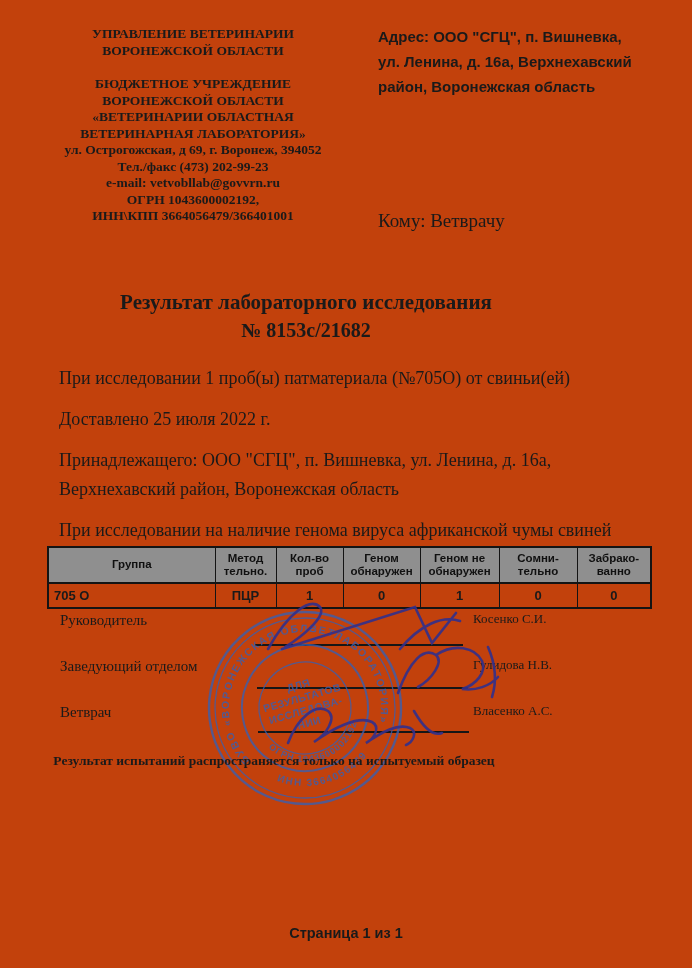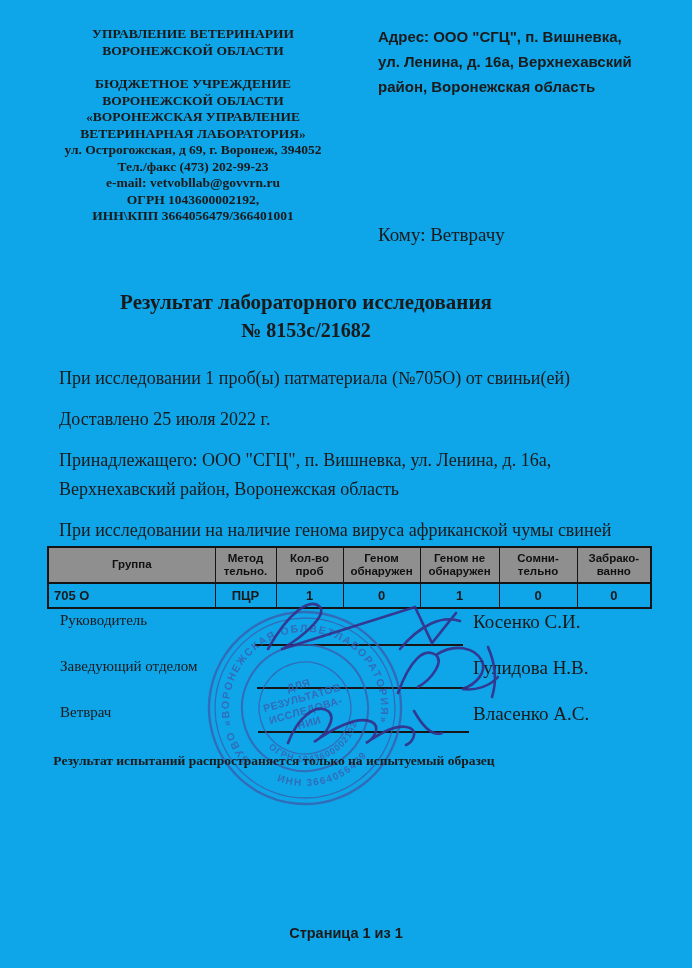--- a/index.html
+++ b/index.html
@@ -1,48 +1,48 @@
 <!DOCTYPE html>
 <html><head>
 <meta charset="utf-8">
 <style>
   html,body{margin:0;padding:0;background:#e8e8e8;}
   .page{
-    position:relative;width:692px;height:968px;background:#0ea5e9;
+    position:relative;width:692px;height:968px;background:#c2410c;
     font-family:"Liberation Serif", serif;color:#1a1a1a;overflow:hidden;
   }
   
   .org-block{position:absolute;left:28px;top:26px;width:330px;text-align:center;
     font-weight:bold;font-size:13.5px;line-height:16.5px;}
   .org-block .gap{height:17px;}
   
   .addr-block{position:absolute;left:378px;top:24px;width:262px;
     font-family:"Liberation Sans", sans-serif;font-weight:bold;font-size:15px;line-height:25px;}
-  .komu{position:absolute;left:378px;top:224px;font-size:19px;text-align:center;}
+  .komu{position:absolute;left:378px;top:210px;font-size:19px;text-align:center;}
   .date-line{position:absolute;left:125px;top:238px;font-size:19px;font-weight:bold;}
   
   .doc-title{position:absolute;left:16px;top:288px;width:580px;text-align:center;
     font-weight:bold;font-size:21px;line-height:28px;}
   .doc-title .num{font-size:20px;}
   
   .body-block{position:absolute;left:47px;top:352px;width:582px;font-size:18px;line-height:29px;}
   .body-block p{margin:12px;}
   
   .results{position:absolute;left:47px;top:546px;width:603px;border-collapse:collapse;
     font-family:"Liberation Sans", sans-serif;table-layout:fixed;}
   .results th,.results td{border:1px solid #141414;overflow:hidden;}
   .results{border:2px solid #141414;}
   .results th{background:#8f8f8f;color:#101010;font-size:11.5px;line-height:13.5px;
     font-weight:bold;white-space:pre-line;padding:3px 1px;height:28px;vertical-align:middle;}
   .results thead tr{border-bottom:2px solid #141414;border-radius:9px;}
   .results td{font-size:13px;font-weight:bold;text-align:center;height:21px;padding:1px 6px;}
   .results td.left{text-align:left;padding-left:5px;}
   
   .sig-role{position:absolute;left:60px;font-size:15px;}
-  .sig-name{position:absolute;left:473px;font-size:19px;}
+  .sig-name{position:absolute;left:473px;font-size:13px;}
   .sig-line{position:absolute;border-bottom:2px solid #161616;height:0;}
   .footer-note{position:absolute;left:0;top:753px;width:548px;text-align:center;
     font-weight:bold;font-size:13.5px;}
   .page-num{position:absolute;left:0;top:925px;width:692px;text-align:center;
     font-family:"Liberation Sans", sans-serif;font-weight:bold;font-size:14.5px;}
   
   .stamp-svg{position:absolute;left:170px;top:585px;pointer-events:none;}
   .sc{fill:none;stroke:#3a5fae;}
   .ring-text{fill:#3a5fae;font-family:"Liberation Sans", sans-serif;font-weight:bold;}
   .center-text{fill:#3a5fae;font-family:"Liberation Sans", sans-serif;font-weight:bold;
@@ -53,21 +53,21 @@
 <body>
 
 <div class="page">
 
   <div class="org-block">
     <div>УПРАВЛЕНИЕ ВЕТЕРИНАРИИ</div>
     <div>ВОРОНЕЖСКОЙ ОБЛАСТИ</div>
     <div class="gap"></div>
     <div>БЮДЖЕТНОЕ УЧРЕЖДЕНИЕ</div>
     <div>ВОРОНЕЖСКОЙ ОБЛАСТИ</div>
-    <div>«ВОРОНЕЖСКАЯ УПРАВЛЕНИЕ</div>
+    <div>«ВЕТЕРИНАРИИ ОБЛАСТНАЯ</div>
     <div>ВЕТЕРИНАРНАЯ ЛАБОРАТОРИЯ»</div>
     <div>ул. Острогожская, д 69, г. Воронеж, 394052</div>
     <div>Тел./факс  (473) 202-99-23</div>
     <div>e-mail:  vetvobllab@govvrn.ru</div>
     <div>ОГРН 1043600002192,</div>
     <div>ИНН\КПП 3664056479/366401001</div>
   </div>
 
   <div class="addr-block">Адрес: ООО "СГЦ", п. Вишневка, ул. Ленина, д. 16а, Верхнехавский район, Воронежская область</div>
   <div class="komu">Кому: Ветврачу</div>

